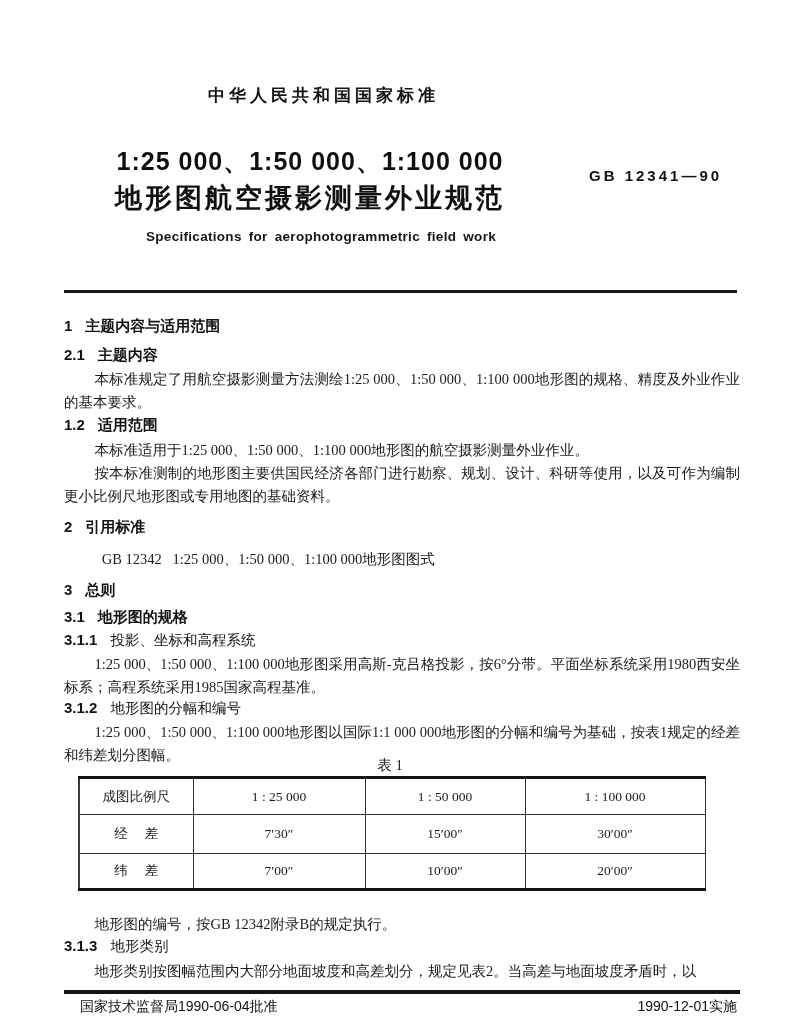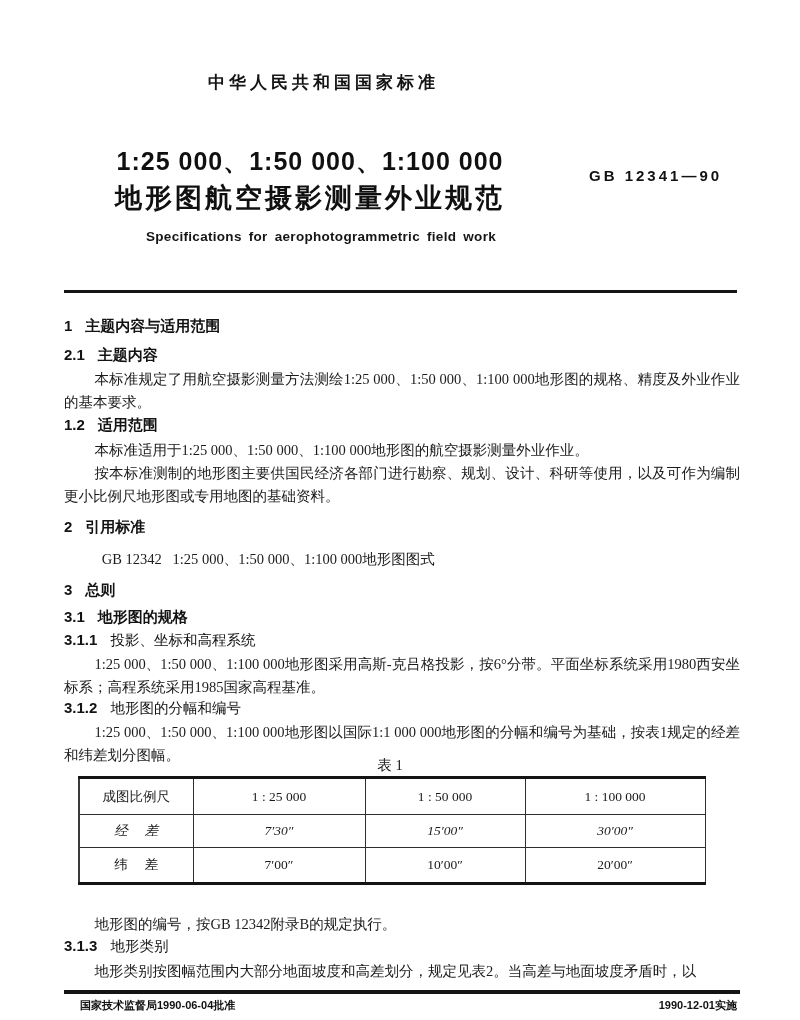--- a/index.html
+++ b/index.html
@@ -5,21 +5,21 @@
   * { margin:0; padding:0; box-sizing:border-box; }
   html,body { background:#e8e8e8; }
   body { font-family:"Liberation Serif","DejaVu Serif",serif; }
   .page {
     position:relative; width:800px; height:1020px; background:#ffffff;
     color:#1c1c1c; overflow:hidden; margin:0 auto;
   }
   .abs { position:absolute; }
 
   .kicker {
-    left:208px; top:71px; font-family:"Liberation Sans","DejaVu Sans",sans-serif;
+    left:208px; top:84px; font-family:"Liberation Sans","DejaVu Sans",sans-serif;
     font-weight:bold; font-size:17px; letter-spacing:4px; color:#141414;
   }
   .title-cn {
     left:70px; top:145px; width:480px; text-align:center;
     font-family:"Liberation Sans","DejaVu Sans",sans-serif; font-weight:bold; color:#101010;
   }
   .title-cn .l1 { font-size:25px; letter-spacing:1px; }
   .title-cn .l2 { font-size:27px; letter-spacing:3px; margin-top:2px; }
   .gbno {
     left:589px; top:167px; font-family:"Liberation Sans","DejaVu Sans",sans-serif;
@@ -50,27 +50,27 @@
   .t1 {
     left:78px; top:776px; width:626px; border-collapse:collapse; table-layout:fixed;
     border-top:3px solid #141414; border-bottom:3.5px solid #141414;
     border-left:2px solid #3a3a3a; border-right:1.5px solid #8c8c8c;
   }
   .t1 td {
     border:1.5px solid #2e2e2e; text-align:center; vertical-align:middle;
     font-size:13.5px; color:#1a1a1a;
   }
   .t1 tr.r1 td { height:37px; }
-  .t1 tr.r2 td { height:33px;font-style:italic; }
+  .t1 tr.r2 td { height:39px; }
   .t1 tr.r3 td { height:36px; }
 
   .footer-rule { left:64px; top:990px; width:676px; height:3.5px; background:#141414; }
   .foot {
     top:998px; font-family:"Liberation Sans","DejaVu Sans",sans-serif;
-    font-weight:bold; font-size:11px; color:#111; white-space:nowrap;padding-left:16px;
+    font-weight:normal; font-size:14px; color:#111; white-space:nowrap;padding-left:16px;
   }
   .foot-l { left:64px; }
   .foot-r { right:63px; }
 </style>
 </head>
 <body>
 
 <div class="page">
 
   <div class="abs kicker">中华人民共和国国家标准</div>

